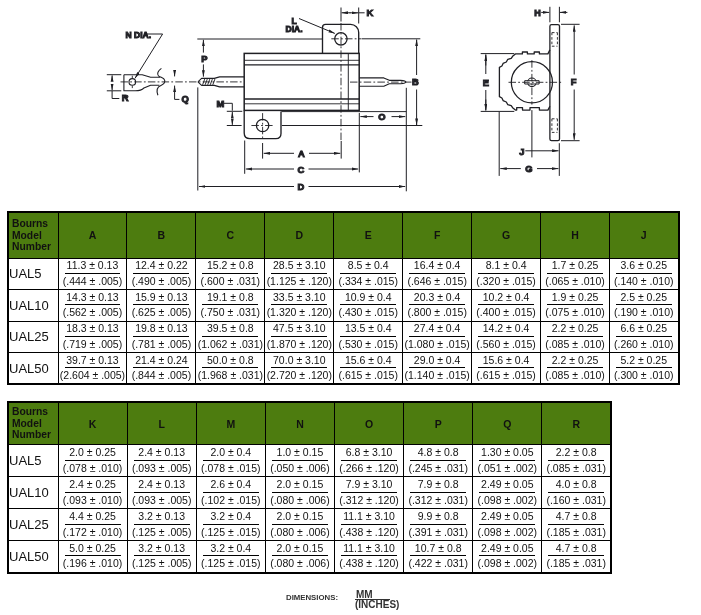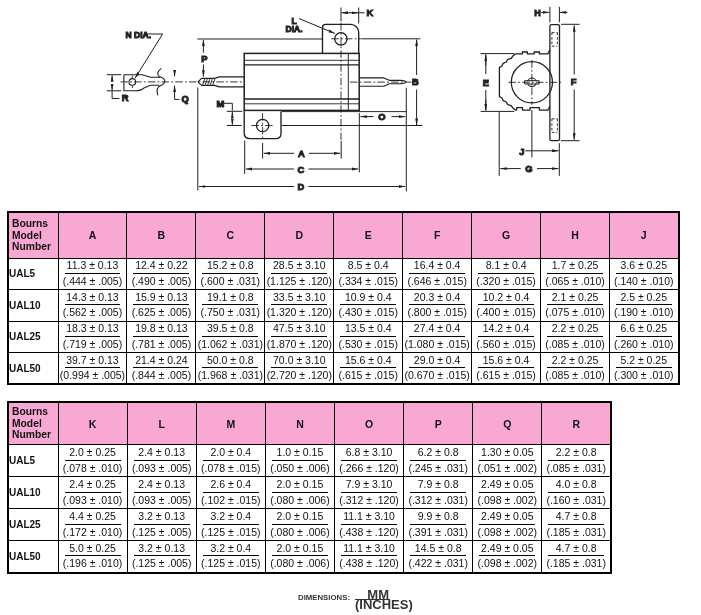--- a/index.html
+++ b/index.html
@@ -9,30 +9,30 @@
             border:2px solid #000;background:#fff}
   table.dim td{border:1px solid #000;padding:0;overflow:hidden}
   #t1{left:7px;top:211px;width:672.5px}
   #t2{left:7px;top:401px;width:605px}
   #t1 td.mod{width:45.5px}
   #t2 td.mod{width:45.5px}
     #t1 tr{height:31.5px}
   #t1 tr.hd{height:46px}
   #t2 tr{height:32px}
   #t2 tr.hd{height:42.5px}
-  .hcell{background:#f9a8d4;font-weight:bold;font-size:10.3px}
-  td.mod{font-size:10px;padding-left:3px;font-weight:bold}
+  .hcell{background:#4d7c0f;font-weight:bold;font-size:10.3px}
+  td.mod{font-size:13px;padding-left:3px;font-weight:normal}
   tr.hd td.mod{font-size:10.3px;line-height:11.5px;font-weight:bold;padding-left:3px}
   .hl{text-align:center;font-size:10.5px}
   .fr{width:100%;text-align:center;font-size:10.5px;line-height:13.5px}
   .fr .mm{border-bottom:1px solid #000;margin:0 6px}
   .fr .in{padding-top:1px}
-  #dimnote{position:absolute;left:298px;top:593px;font-size:7.8px;font-weight:bold;color:#333}
-  #dimfrac{position:absolute;left:355px;top:589.5px;width:35px;text-align:right;
-           font-size:13px;font-weight:bold;color:#333;line-height:9.3px}
+  #dimnote{position:absolute;left:286px;top:593px;font-size:7.8px;font-weight:bold;color:#333}
+  #dimfrac{position:absolute;left:355px;top:589.5px;width:35px;text-align:left;
+           font-size:10px;font-weight:bold;color:#333;line-height:9.3px}
   #dimfrac .mm{border-bottom:1px solid #333;padding:0 1px}
 </style>
 </head>
 <body>
 <div id="page">
 
 <svg id="drawing" width="701" height="206" viewBox="0 0 701 206" style="position:absolute;left:0;top:0">
 <style>.lb{font-family:"Liberation Sans",sans-serif;font-weight:bold;font-size:9.4px}</style>
       <defs>
 <marker id="ar" viewBox="0 0 8 4" refX="7.8" refY="2" markerWidth="6.6" markerHeight="3.3" orient="auto">
@@ -285,21 +285,21 @@
             </div>
           </td>
 <td>
             <div class="fr">
               <div class="mm">10.2 ± 0.4</div>
               <div class="in">(.400 ± .015)</div>
             </div>
           </td>
 <td>
             <div class="fr">
-              <div class="mm">2.1 ± 0.25</div>
+              <div class="mm">1.9 ± 0.25</div>
               <div class="in">(.075 ± .010)</div>
             </div>
           </td>
 <td>
             <div class="fr">
               <div class="mm">2.5 ± 0.25</div>
               <div class="in">(.190 ± .010)</div>
             </div>
           </td>
 </tr>
@@ -358,21 +358,21 @@
               <div class="mm">6.6 ± 0.25</div>
               <div class="in">(.260 ± .010)</div>
             </div>
           </td>
 </tr>
 <tr>
           <td class="mod">UAL50</td>
 <td>
             <div class="fr">
               <div class="mm">39.7 ± 0.13</div>
-              <div class="in">(0.994 ± .005)</div>
+              <div class="in">(2.604 ± .005)</div>
             </div>
           </td>
 <td>
             <div class="fr">
               <div class="mm">21.4 ± 0.24</div>
               <div class="in">(.844 ± .005)</div>
             </div>
           </td>
 <td>
             <div class="fr">
@@ -388,21 +388,21 @@
           </td>
 <td>
             <div class="fr">
               <div class="mm">15.6 ± 0.4</div>
               <div class="in">(.615 ± .015)</div>
             </div>
           </td>
 <td>
             <div class="fr">
               <div class="mm">29.0 ± 0.4</div>
-              <div class="in">(0.670 ± .015)</div>
+              <div class="in">(1.140 ± .015)</div>
             </div>
           </td>
 <td>
             <div class="fr">
               <div class="mm">15.6 ± 0.4</div>
               <div class="in">(.615 ± .015)</div>
             </div>
           </td>
 <td>
             <div class="fr">
@@ -459,21 +459,21 @@
             </div>
           </td>
 <td>
             <div class="fr">
               <div class="mm">6.8 ± 3.10</div>
               <div class="in">(.266 ± .120)</div>
             </div>
           </td>
 <td>
             <div class="fr">
-              <div class="mm">6.2 ± 0.8</div>
+              <div class="mm">4.8 ± 0.8</div>
               <div class="in">(.245 ± .031)</div>
             </div>
           </td>
 <td>
             <div class="fr">
               <div class="mm">1.30 ± 0.05</div>
               <div class="in">(.051 ± .002)</div>
             </div>
           </td>
 <td>
@@ -612,21 +612,21 @@
             </div>
           </td>
 <td>
             <div class="fr">
               <div class="mm">11.1 ± 3.10</div>
               <div class="in">(.438 ± .120)</div>
             </div>
           </td>
 <td>
             <div class="fr">
-              <div class="mm">14.5 ± 0.8</div>
+              <div class="mm">10.7 ± 0.8</div>
               <div class="in">(.422 ± .031)</div>
             </div>
           </td>
 <td>
             <div class="fr">
               <div class="mm">2.49 ± 0.05</div>
               <div class="in">(.098 ± .002)</div>
             </div>
           </td>
 <td>

